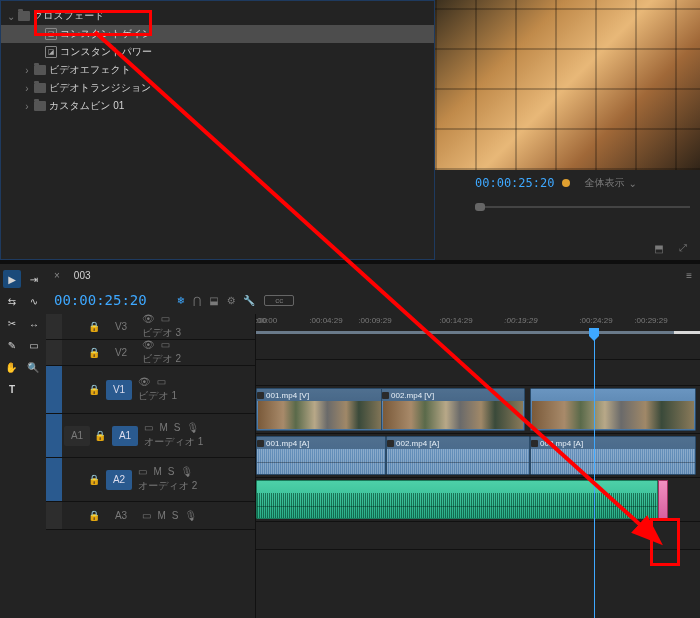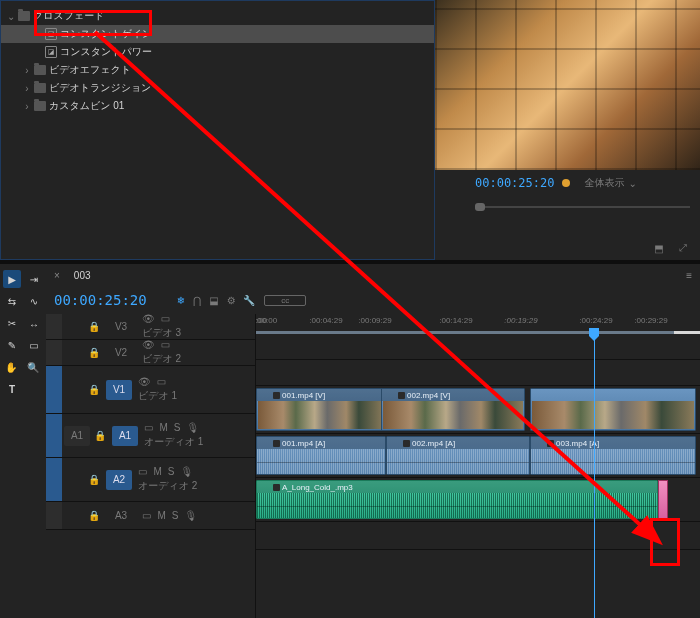--- a/index.html
+++ b/index.html
@@ -102,21 +102,21 @@
   .playhead{position:absolute;top:14px;width:10px;height:8px;background:var(--timecode);transform:translateX(-50%);z-index:6;}
   .playhead::after{content:"";position:absolute;left:0;top:8px;border-left:5px solid transparent;border-right:5px solid transparent;border-top:5px solid var(--timecode);}
 
   .lane{position:absolute;left:0;right:0;border-bottom:1px solid #111;}
   .clip{position:absolute;top:2px;bottom:2px;border-radius:1px;overflow:hidden;}
   .clip.video{background:linear-gradient(#6a95c0,#4a75a0);border:1px solid #2a4a68;}
   .clip.video .thumb{position:absolute;inset:12px 1px 1px 1px;background:
       linear-gradient(90deg,#7a5a3a,#a88a6a 20%,#5a6a4a 30%,#b8a888 45%,#6a6a6a 55%,#a08868 70%,#3a4a3a 80%,#8a7a5a);}
   .clip.audio{background:linear-gradient(#6a95c0,#5a85b0);border:1px solid #2a4a68;}
   .clip.audio2{background:linear-gradient(#4dd0a8,#2aaf88);border:1px solid #1a7a5a;}
-  .clip .title{position:absolute;top:0;left:0;right:0;height:12px;padding:0 16px;background:rgba(0,0,0,.25);color:#e8f0f8;font-size:8px;white-space:nowrap;overflow:hidden;display:flex;align-items:center;gap:2px;}
+  .clip .title{position:absolute;top:0;left:0;right:0;height:12px;padding:0 0;background:rgba(0,0,0,.25);color:#e8f0f8;font-size:8px;white-space:nowrap;overflow:hidden;display:flex;align-items:center;gap:2px;}
   .fx-dot{width:7px;height:7px;background:#2a2a2a;border-radius:1px;display:inline-block;}
   .wave{position:absolute;left:0;right:0;top:12px;bottom:0;background:
       repeating-linear-gradient(90deg,rgba(255,255,255,.25) 0 1px,transparent 1px 2px);
   }
   .wave.green{background:
       repeating-linear-gradient(90deg,rgba(0,60,40,.6) 0 1px,transparent 1px 2px);}
   .wave::after{content:"";position:absolute;left:0;right:0;top:50%;height:1px;background:rgba(0,0,0,.3);}
   .transition{position:absolute;top:2px;bottom:2px;width:10px;background:linear-gradient(#f090c0,#d860a0);border:1px solid #a03060;}
 
   
@@ -235,21 +235,21 @@
         <span style="margin-left:auto;color:#888">≡</span>
       </div>
       <div class="tl-controls">
         <span class="tl-tc">00:00:25:20</span>
         <div class="tl-icons">
           <span class="snap">❄</span>
           <span>⋂</span>
           <span>⬓</span>
           <span>⚙</span>
           <span>🔧</span>
-          <span style="border:1px solid #666;padding:0 16px;border-radius:2px;font-size:8px;">cc</span>
+          <span style="border:1px solid #666;padding:0 10px;border-radius:2px;font-size:8px;">cc</span>
         </div>
       </div>
 
       <div class="tl-body">
 
         <div class="trackhead">
 
           <div class="th-row small-v3">
             <div class="th-spine"></div>
             <div style="width:22px"></div>
@@ -402,24 +402,20 @@
                     <span class="fx-dot"></span>
                     <span>003.mp4 [A]</span>
                   </div>
                   <div class="wave"></div>
                 </div>
               </div>
           </div>
           <div class="lane" style="top:164px;height:44px;">
             <div id="a2-clips">
                 <div class="clip audio2" style="left: 0px; width: 402px;">
-                  <div class="title">
-                    <span class="fx-dot"></span>
-                    <span>A_Long_Cold_.mp3</span>
-                  </div>
                   <div class="wave green"></div>
                 </div>
               </div>
             <div class="transition" style="left:402px;"></div>
           </div>
           <div class="lane" style="top:208px;height:28px;"></div>
         </div>
       </div>
     </div>
   </div>

